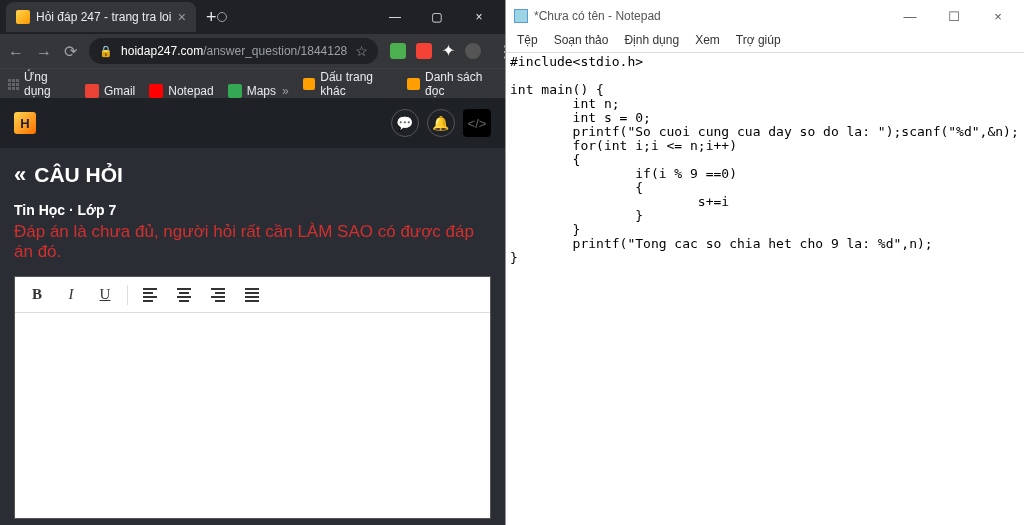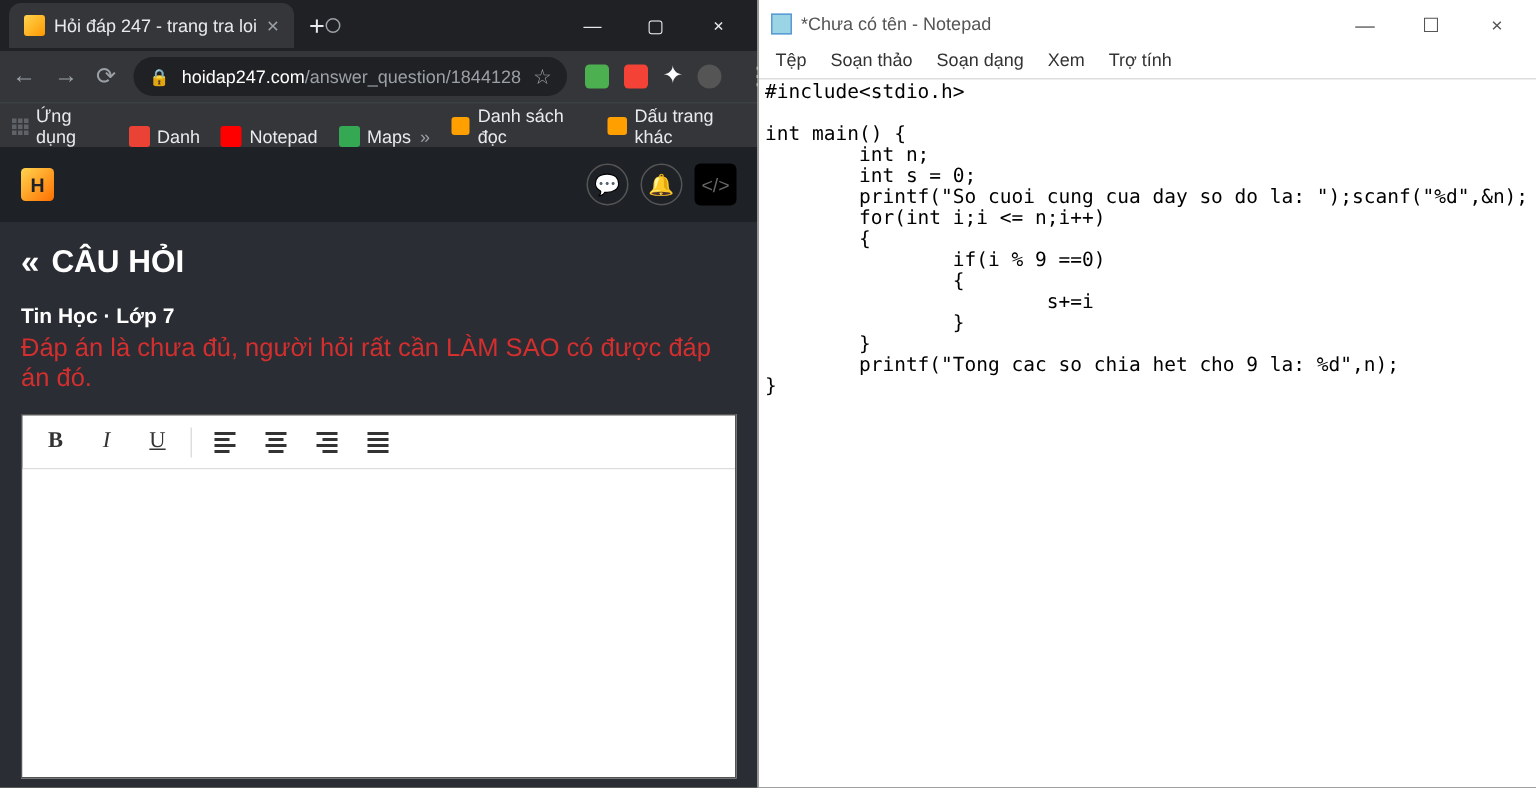--- a/index.html
+++ b/index.html
@@ -119,38 +119,38 @@
           <i></i>
           <i></i>
           <i></i>
           <i></i>
           <i></i>
         </div>
         <span>Ứng dụng</span>
       </div>
     <div class="bm">
         <div class="bm-ico gm"></div>
-        <span>Danh</span>
+        <span>Gmail</span>
       </div>
     <div class="bm">
         <div class="bm-ico yt"></div>
         <span>Notepad</span>
       </div>
     <div class="bm">
         <div class="bm-ico mp"></div>
         <span>Maps</span>
       </div>
     <span class="bm-chev">»</span>
-    <div class="bm">
-        <div class="bm-fold"></div>
-        <span>Danh sách đọc</span>
-      </div>
     <div class="bm" style="margin-left:auto">
         <div class="bm-fold"></div>
         <span>Dấu trang khác</span>
+      </div>
+    <div class="bm">
+        <div class="bm-fold"></div>
+        <span>Danh sách đọc</span>
       </div>
   </div>
 
   <div class="page">
     <div class="top-bar">
       <div class="logo">H</div>
       <div class="top-right">
         <div class="circ-btn">💬</div>
         <div class="circ-btn">🔔</div>
         <div class="code-btn">&lt;/&gt;</div>
@@ -215,23 +215,23 @@
     <div class="np-titletxt">*Chưa có tên - Notepad</div>
     <div class="np-win">
       <span>—</span>
       <span>☐</span>
       <span>×</span>
     </div>
   </div>
   <div class="np-menu">
     <div class="np-mi">Tệp</div>
     <div class="np-mi">Soạn thảo</div>
-    <div class="np-mi">Soạn dạng</div>
+    <div class="np-mi">Định dụng</div>
     <div class="np-mi">Xem</div>
-    <div class="np-mi">Trợ tính</div>
+    <div class="np-mi">Trợ giúp</div>
   </div>
   <div class="np-body" id="np-body">#include&lt;stdio.h&gt;
 
 int main() {
         int n;
         int s = 0;
         printf("So cuoi cung cua day so do la: ");scanf("%d",&amp;n);
         for(int i;i &lt;= n;i++)
         {
                 if(i % 9 ==0)

